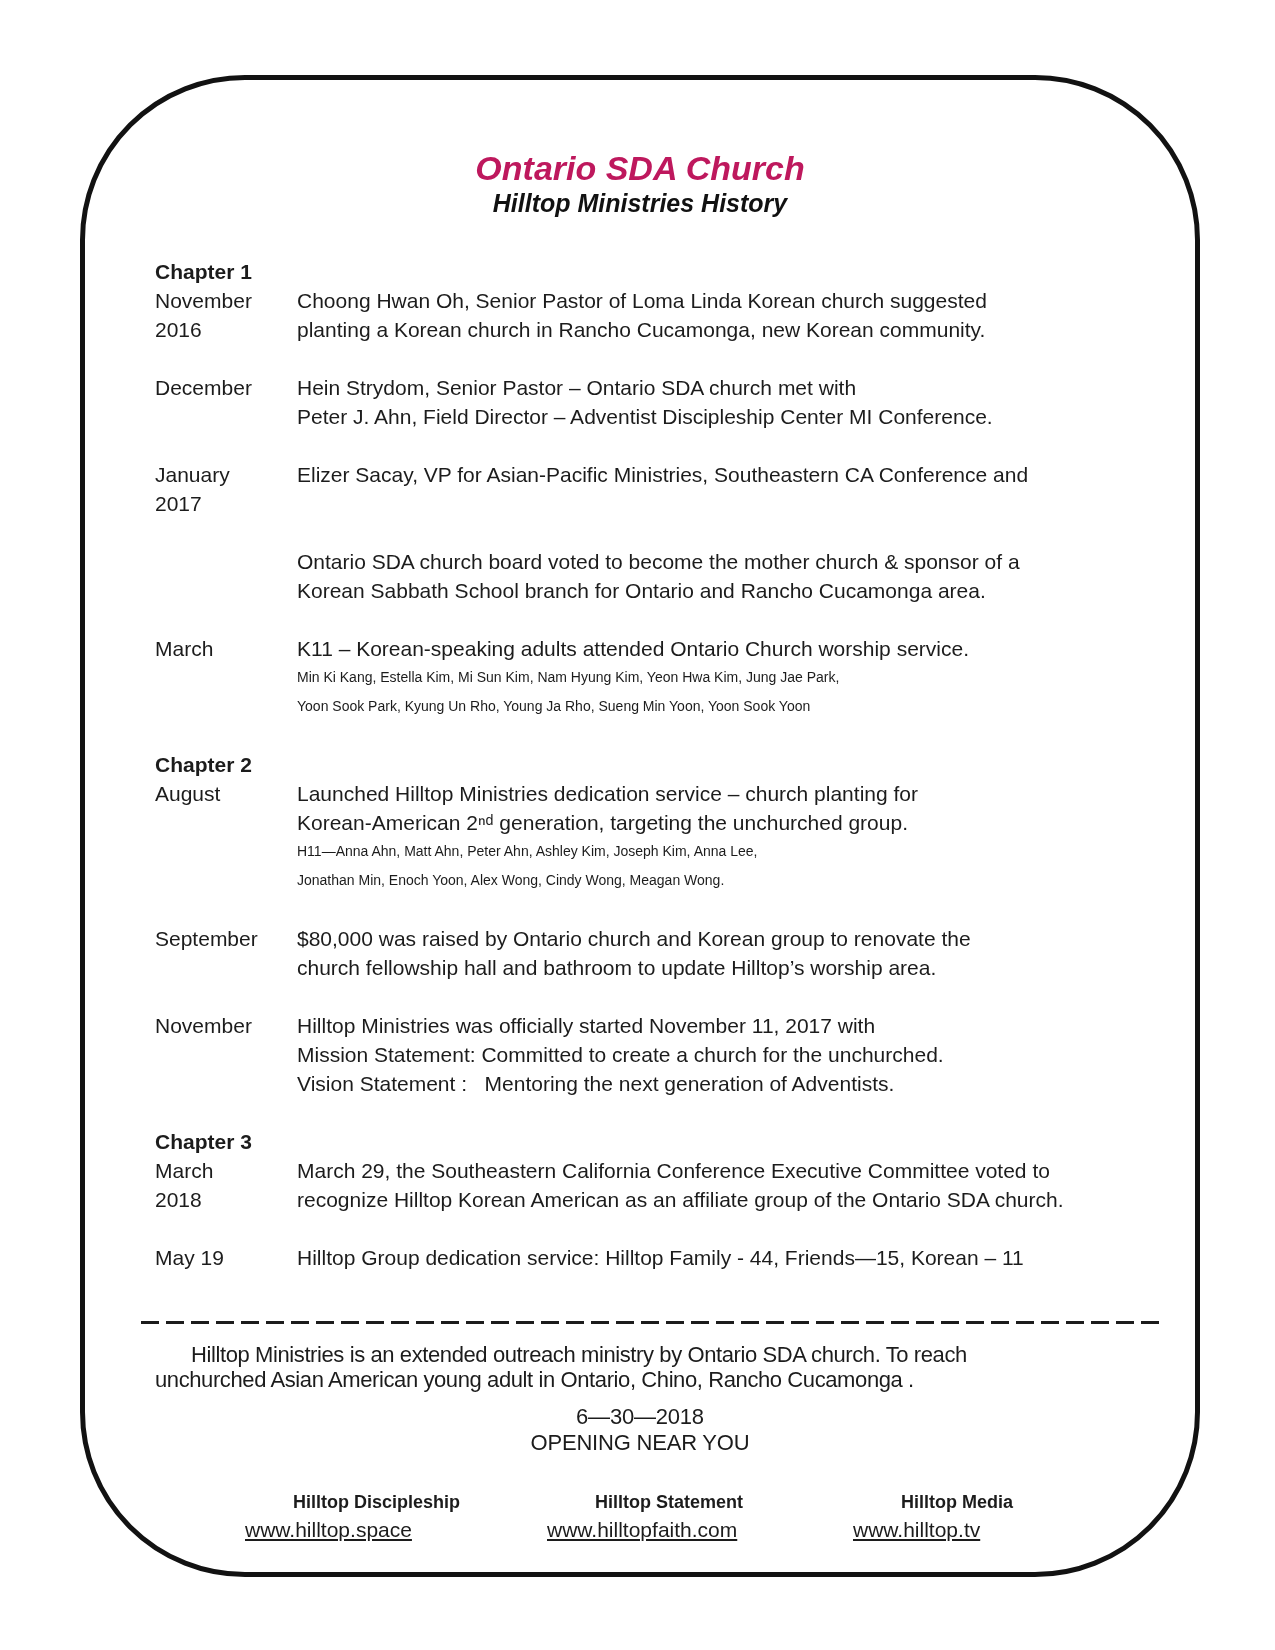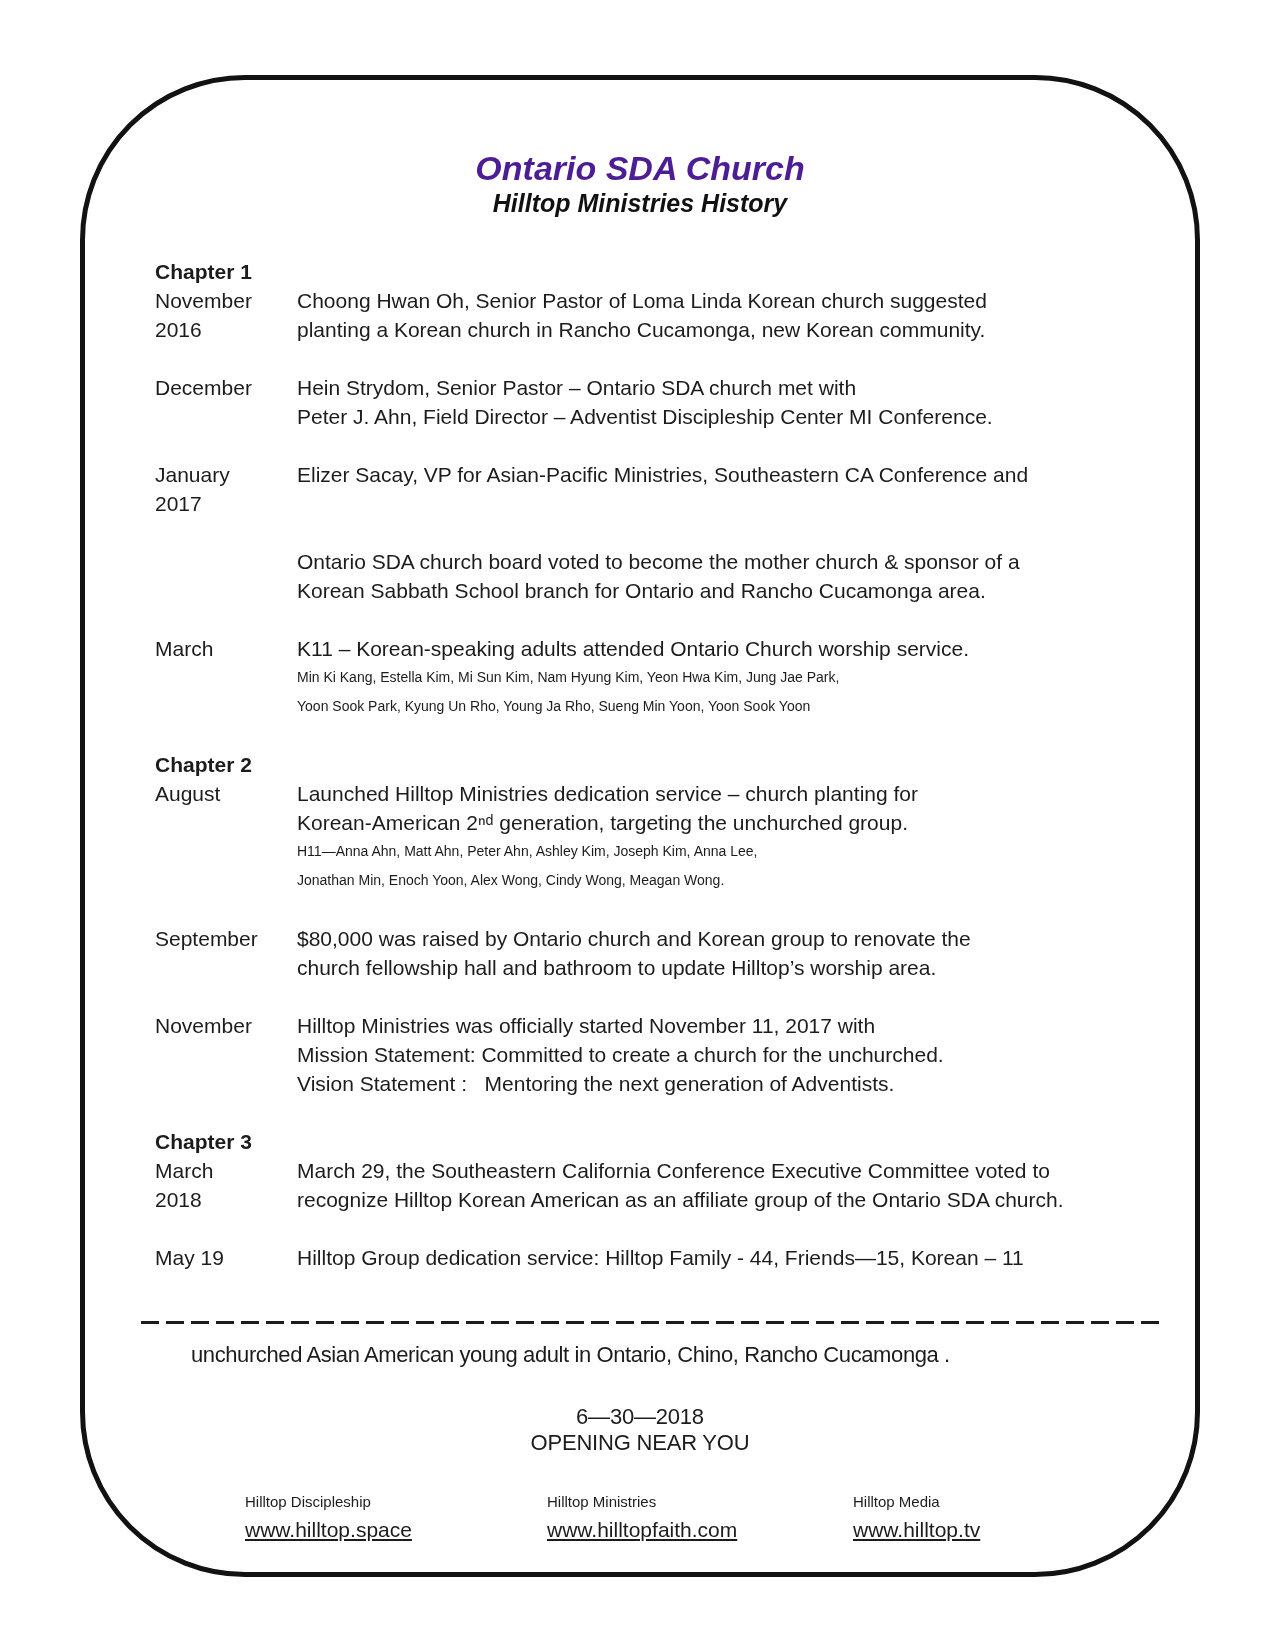--- a/index.html
+++ b/index.html
@@ -28,21 +28,21 @@
     top: 68px;
     left: 0;
     width: 100%;
     text-align: center;
   }
   .doc-title {
     font-size: 34px;
     line-height: 40px;
     font-weight: bold;
     font-style: italic;
-    color: #4c1d95;
+    color: #be185d;
   }
   .doc-subtitle {
     font-size: 25px;
     line-height: 30px;
     font-weight: bold;
     font-style: italic;
     color: #111111;
   }
   .timeline {
     position: absolute;
@@ -100,24 +100,25 @@
     top: 1408px;
     left: 0;
     width: 100%;
     height: 70px;
   }
   .footer-col { position: absolute; top: 0; }
   .footer-col:nth-child(1) { left: 160px; }
   .footer-col:nth-child(2) { left: 462px; }
   .footer-col:nth-child(3) { left: 768px; }
   .footer-col-title {
-    font-weight: normal;
-    font-size: 15px;
+    font-weight: bold;
+    font-size: 18px;
     line-height: 28px;
     white-space: pre;
+    margin-left: 48px;
   }
   .footer-col-url {
     font-size: 21px;
     line-height: 28px;
     color: #1c1c1c;
     text-decoration: underline;
     white-space: pre;
     cursor: pointer;
   }
 </style>
@@ -233,28 +234,29 @@
             <div class="desc-col">
               <div class="line">Hilltop Group dedication service: Hilltop Family - 44, Friends—15, Korean – 11</div>
             </div>
           </div>
         </div>
       </main>
 
     <div class="separator"></div>
 
     <section class="footer-note">
+      <div class="note-line">Hilltop Ministries is an extended outreach ministry by Ontario SDA church. To reach</div>
       <div class="note-line">unchurched Asian American young adult in Ontario, Chino, Rancho Cucamonga .</div>
     </section>
 
     <section class="center-block">
       <div>6—30—2018</div>
       <div>OPENING NEAR YOU</div>
     </section>
 
     <section class="footer-columns" id="footer-columns">
         <div class="footer-col"><div class="footer-col-title">Hilltop Discipleship</div><a class="footer-col-url">www.hilltop.space</a></div>
-        <div class="footer-col"><div class="footer-col-title">Hilltop Ministries</div><a class="footer-col-url">www.hilltopfaith.com</a></div>
+        <div class="footer-col"><div class="footer-col-title">Hilltop Statement</div><a class="footer-col-url">www.hilltopfaith.com</a></div>
         <div class="footer-col"><div class="footer-col-title">Hilltop Media</div><a class="footer-col-url">www.hilltop.tv</a></div>
       </section>
 
   </div>
 </div>
 
 </body></html>

